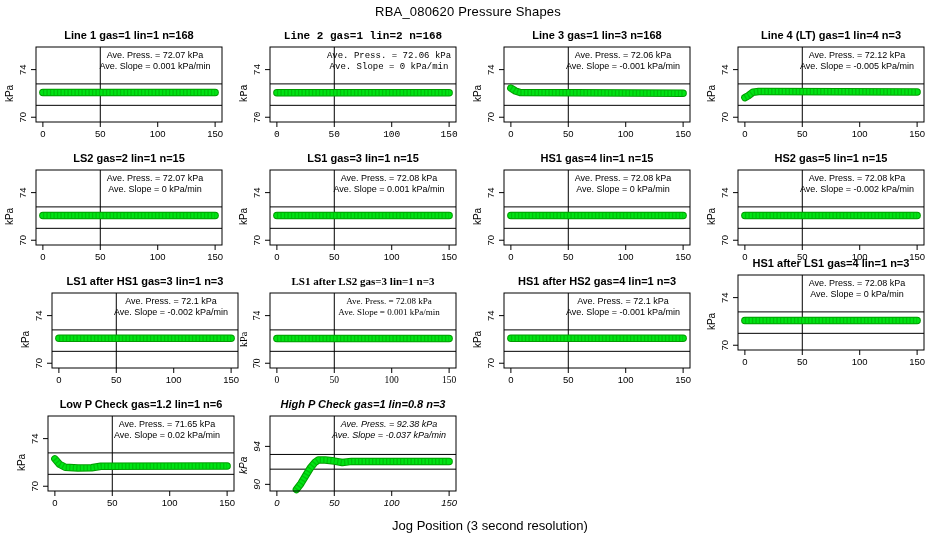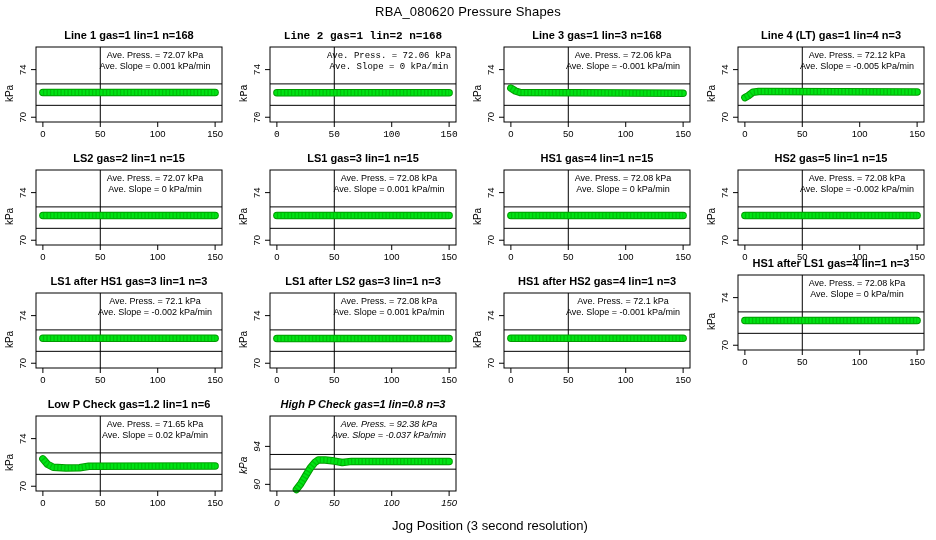--- a/index.html
+++ b/index.html
@@ -208,21 +208,21 @@
         <text x="42.888888888888886" y="112" text-anchor="middle" font-size="9.5">0</text>
         <line x1="100.29629629629629" y1="97" x2="100.29629629629629" y2="102" stroke="#000000" stroke-width="1"></line>
         <text x="100.29629629629629" y="112" text-anchor="middle" font-size="9.5">50</text>
         <line x1="157.7037037037037" y1="97" x2="157.7037037037037" y2="102" stroke="#000000" stroke-width="1"></line>
         <text x="157.7037037037037" y="112" text-anchor="middle" font-size="9.5">100</text>
         <line x1="215.11111111111111" y1="97" x2="215.11111111111111" y2="102" stroke="#000000" stroke-width="1"></line>
         <text x="215.11111111111111" y="112" text-anchor="middle" font-size="9.5">150</text>
         <text x="155" y="33" text-anchor="middle" font-size="9">Ave. Press. =  72.08  kPa</text>
         <text x="155" y="43.5" text-anchor="middle" font-size="9">Ave. Slope =  -0.002  kPa/min</text>
       </svg></div>
-    <div class="cell" style="left: 0px; top: 246px;"><svg width="234" height="123" viewBox="0 0 234 123">
+    <div class="cell" style="left: 16px; top: 246px;"><svg width="234" height="123" viewBox="0 0 234 123">
         <text x="129" y="14" text-anchor="middle" font-size="11" font-weight="bold">LS1 after HS1 gas=3 lin=1 n=3</text>
         <line x1="100.29629629629629" y1="22" x2="100.29629629629629" y2="97" stroke="#000000" stroke-width="1"></line>
         <line x1="36" y1="58.90476190476194" x2="222" y2="58.90476190476194" stroke="#000000" stroke-width="1"></line>
         <line x1="36" y1="80.33333333333329" x2="222" y2="80.33333333333329" stroke="#000000" stroke-width="1"></line>
         <polyline points="42.9,67.2 215.1,67.2" fill="none" stroke="#009b00" stroke-width="7.5" stroke-linecap="round" stroke-linejoin="round"></polyline>
         <polyline points="42.9,67.2 215.1,67.2" fill="none" stroke="#00e414" stroke-width="5.5" stroke-linecap="round" stroke-linejoin="round"></polyline>
         <polyline points="42.9,67.2 215.1,67.2" fill="none" stroke="#009b00" stroke-width="5.5" stroke-dasharray="1.3 2.2" opacity="0.5" stroke-linecap="butt"></polyline>
         <rect x="36" y="22" width="186" height="75" fill="none" stroke="#000000" stroke-width="1"></rect>
         <line x1="31" y1="92.23809523809518" x2="36" y2="92.23809523809518" stroke="#000000" stroke-width="1"></line>
         <text x="26" y="92.23809523809518" text-anchor="middle" font-size="9.5" transform="rotate(-90 26 92.23809523809518)">70</text>
@@ -233,21 +233,21 @@
         <text x="42.888888888888886" y="112" text-anchor="middle" font-size="9.5">0</text>
         <line x1="100.29629629629629" y1="97" x2="100.29629629629629" y2="102" stroke="#000000" stroke-width="1"></line>
         <text x="100.29629629629629" y="112" text-anchor="middle" font-size="9.5">50</text>
         <line x1="157.7037037037037" y1="97" x2="157.7037037037037" y2="102" stroke="#000000" stroke-width="1"></line>
         <text x="157.7037037037037" y="112" text-anchor="middle" font-size="9.5">100</text>
         <line x1="215.11111111111111" y1="97" x2="215.11111111111111" y2="102" stroke="#000000" stroke-width="1"></line>
         <text x="215.11111111111111" y="112" text-anchor="middle" font-size="9.5">150</text>
         <text x="155" y="33" text-anchor="middle" font-size="9">Ave. Press. =  72.1  kPa</text>
         <text x="155" y="43.5" text-anchor="middle" font-size="9">Ave. Slope =  -0.002  kPa/min</text>
       </svg></div>
-    <div class="cell" style="left: 234px; top: 246px;"><svg width="234" height="123" viewBox="0 0 234 123">
+    <div class="cell" style="left: 234px; top: 246px; font-family: Liberation Serif, serif;"><svg width="234" height="123" viewBox="0 0 234 123">
         <text x="129" y="14" text-anchor="middle" font-size="11" font-weight="bold">LS1 after LS2 gas=3 lin=1 n=3</text>
         <line x1="100.29629629629629" y1="22" x2="100.29629629629629" y2="97" stroke="#000000" stroke-width="1"></line>
         <line x1="36" y1="58.90476190476194" x2="222" y2="58.90476190476194" stroke="#000000" stroke-width="1"></line>
         <line x1="36" y1="80.33333333333329" x2="222" y2="80.33333333333329" stroke="#000000" stroke-width="1"></line>
         <polyline points="42.9,67.5 215.1,67.5" fill="none" stroke="#009b00" stroke-width="7.5" stroke-linecap="round" stroke-linejoin="round"></polyline>
         <polyline points="42.9,67.5 215.1,67.5" fill="none" stroke="#00e414" stroke-width="5.5" stroke-linecap="round" stroke-linejoin="round"></polyline>
         <polyline points="42.9,67.5 215.1,67.5" fill="none" stroke="#009b00" stroke-width="5.5" stroke-dasharray="1.3 2.2" opacity="0.5" stroke-linecap="butt"></polyline>
         <rect x="36" y="22" width="186" height="75" fill="none" stroke="#000000" stroke-width="1"></rect>
         <line x1="31" y1="92.23809523809518" x2="36" y2="92.23809523809518" stroke="#000000" stroke-width="1"></line>
         <text x="26" y="92.23809523809518" text-anchor="middle" font-size="9.5" transform="rotate(-90 26 92.23809523809518)">70</text>
@@ -308,21 +308,21 @@
         <text x="42.888888888888886" y="112" text-anchor="middle" font-size="9.5">0</text>
         <line x1="100.29629629629629" y1="97" x2="100.29629629629629" y2="102" stroke="#000000" stroke-width="1"></line>
         <text x="100.29629629629629" y="112" text-anchor="middle" font-size="9.5">50</text>
         <line x1="157.7037037037037" y1="97" x2="157.7037037037037" y2="102" stroke="#000000" stroke-width="1"></line>
         <text x="157.7037037037037" y="112" text-anchor="middle" font-size="9.5">100</text>
         <line x1="215.11111111111111" y1="97" x2="215.11111111111111" y2="102" stroke="#000000" stroke-width="1"></line>
         <text x="215.11111111111111" y="112" text-anchor="middle" font-size="9.5">150</text>
         <text x="155" y="33" text-anchor="middle" font-size="9">Ave. Press. =  72.08  kPa</text>
         <text x="155" y="43.5" text-anchor="middle" font-size="9">Ave. Slope =  0  kPa/min</text>
       </svg></div>
-    <div class="cell" style="left: 0px; top: 369px;"><svg width="234" height="123" viewBox="0 0 234 123">
+    <div class="cell" style="left: 0px; top: 369px; padding-left: 12px;"><svg width="234" height="123" viewBox="0 0 234 123">
         <text x="129" y="14" text-anchor="middle" font-size="11" font-weight="bold">Low P Check gas=1.2 lin=1 n=6</text>
         <line x1="100.29629629629629" y1="22" x2="100.29629629629629" y2="97" stroke="#000000" stroke-width="1"></line>
         <line x1="36" y1="58.90476190476194" x2="222" y2="58.90476190476194" stroke="#000000" stroke-width="1"></line>
         <line x1="36" y1="80.33333333333329" x2="222" y2="80.33333333333329" stroke="#000000" stroke-width="1"></line>
         <polyline points="42.9,64.9 47.5,70.2 53.2,73.2 65.9,74.1 79.6,73.8 88.8,72.2 215.1,72.0" fill="none" stroke="#009b00" stroke-width="7.5" stroke-linecap="round" stroke-linejoin="round"></polyline>
         <polyline points="42.9,64.9 47.5,70.2 53.2,73.2 65.9,74.1 79.6,73.8 88.8,72.2 215.1,72.0" fill="none" stroke="#00e414" stroke-width="5.5" stroke-linecap="round" stroke-linejoin="round"></polyline>
         <polyline points="42.9,64.9 47.5,70.2 53.2,73.2 65.9,74.1 79.6,73.8 88.8,72.2 215.1,72.0" fill="none" stroke="#009b00" stroke-width="5.5" stroke-dasharray="1.3 2.2" opacity="0.5" stroke-linecap="butt"></polyline>
         <rect x="36" y="22" width="186" height="75" fill="none" stroke="#000000" stroke-width="1"></rect>
         <line x1="31" y1="92.23809523809518" x2="36" y2="92.23809523809518" stroke="#000000" stroke-width="1"></line>
         <text x="26" y="92.23809523809518" text-anchor="middle" font-size="9.5" transform="rotate(-90 26 92.23809523809518)">70</text>

